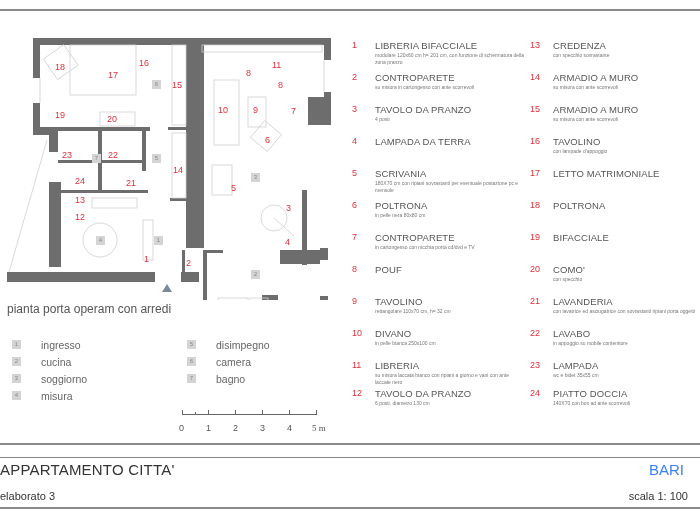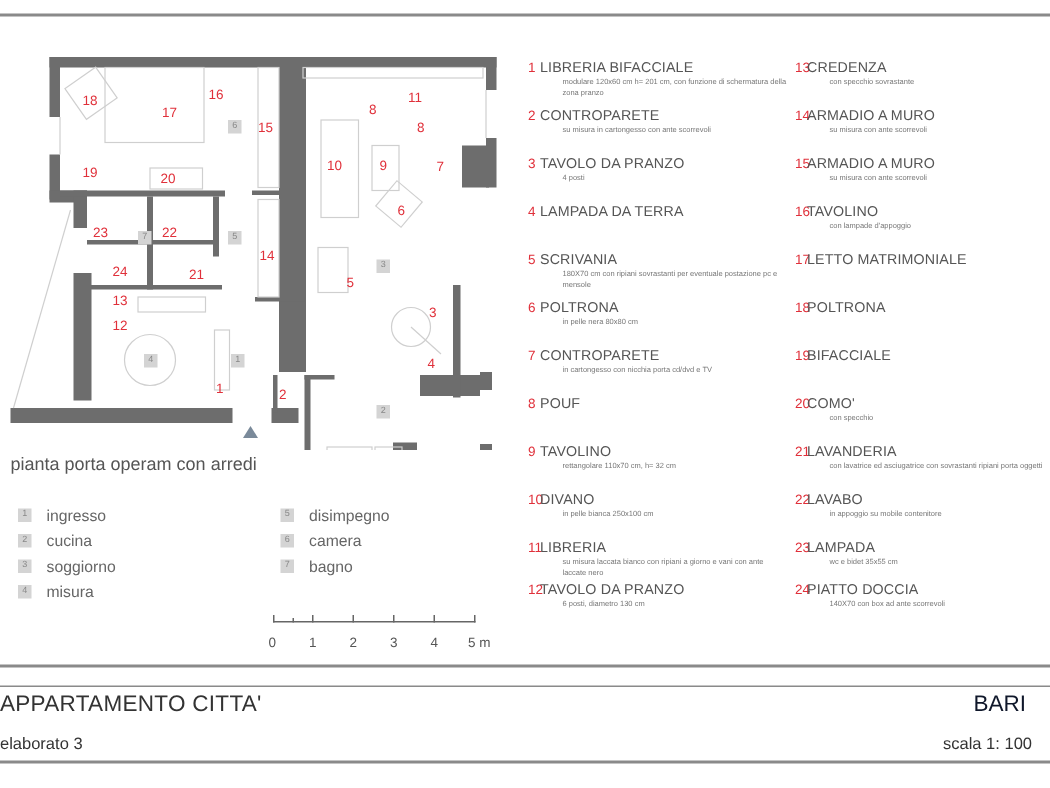--- a/index.html
+++ b/index.html
@@ -3,32 +3,32 @@
 <meta charset="utf-8">
 <style>
   html, body { margin:0; padding:0; background:#ffffff; }
   body { width:700px; height:525px; position:relative; overflow:hidden;
          font-family:"Liberation Sans", sans-serif; color:#555; }
   .hline { position:absolute; left:0; width:700px; height:2px; background:#8a8a8a; }
   #plan { position:absolute; left:0; top:0; }
   .legend-col { position:absolute; top:40px; width:175px; }
   .leg-item { position:absolute; left:0; width:175px; }
   .leg-num { position:absolute; left:0; top:0; width:20px; font-size:9px; color:#e0303a; }
-  .leg-title { position:absolute; left:8px; top:0; font-size:9.5px; color:#555; letter-spacing:0.1px; white-space:nowrap; }
+  .leg-title { position:absolute; left:23px; top:0; font-size:9.5px; color:#555; letter-spacing:0.1px; white-space:nowrap; }
   .leg-desc { position:absolute; left:23px; top:12px; width:150px; font-size:5px; line-height:7px; color:#777; }
   .rooms { position:absolute; top:335px; }
   .room { position:absolute; left:0; height:14px; white-space:nowrap; }
   .room-badge { display:inline-block; width:9px; height:9px; background:#d4d4d4; color:#888; font-size:6px; line-height:9px; text-align:center; vertical-align:middle; }
-  .room-label { display:inline-block; margin-left:10px; font-size:10.5px; color:#666; vertical-align:middle; }
+  .room-label { display:inline-block; font-size:10.5px; color:#666; vertical-align:middle;padding-left:20px; }
   .caption { position:absolute; left:7px; top:302px; font-size:12px; color:#555; white-space:nowrap; }
   .scale-bar { position:absolute; left:182px; top:414px; width:135px; height:1px; background:#666; }
   .scale-tick { position:absolute; top:410px; width:1px; height:5px; background:#666; }
   .scale-lbl { position:absolute; top:423px; font-size:9px; color:#555; }
   .tb-title { position:absolute; left:0; top:461px; font-size:15px; color:#333; letter-spacing:0.2px; }
-  .tb-city { position:absolute; right:16px; top:461px; font-size:15px; color:#0f172a; }
+  .tb-city { position:absolute; right:16px; top:461px; font-size:15px; color:#3b82f6; }
   .tb-sub { position:absolute; left:0; top:490px; font-size:11px; color:#333; }
   .tb-scale { position:absolute; right:12px; top:490px; font-size:11px; color:#333; }
 </style>
 </head>
 <body>
 
 <div class="hline" style="top:9px;"></div>
 
 <svg id="plan" width="340" height="300" viewBox="0 0 340 300">
   <g fill="#6d6d6d">
@@ -146,21 +146,21 @@
   <div class="scale-tick" style="left:208px;"></div>
   <div class="scale-tick" style="left:235px;"></div>
   <div class="scale-tick" style="left:262px;"></div>
   <div class="scale-tick" style="left:289px;"></div>
   <div class="scale-tick" style="left:316px;"></div>
   <span class="scale-lbl" style="left:179px;">0</span>
   <span class="scale-lbl" style="left:206px;">1</span>
   <span class="scale-lbl" style="left:233px;">2</span>
   <span class="scale-lbl" style="left:260px;">3</span>
   <span class="scale-lbl" style="left:287px;">4</span>
-  <span class="scale-lbl" style="left:312px;">5 m</span>
+  <span class="scale-lbl" style="left:312px;font-family:Liberation Serif, serif;">5 m</span>
 </div>
 
 <div class="legend-col" style="left:352px;">
   <div class="leg-item" style="top:0px;">
       <span class="leg-num">1</span>
       <span class="leg-title">LIBRERIA BIFACCIALE</span>
       <div class="leg-desc">modulare 120x60 cm h= 201 cm, con funzione di schermatura della zona pranzo</div>
     </div>
   <div class="leg-item" style="top:32px;">
       <span class="leg-num">2</span>

